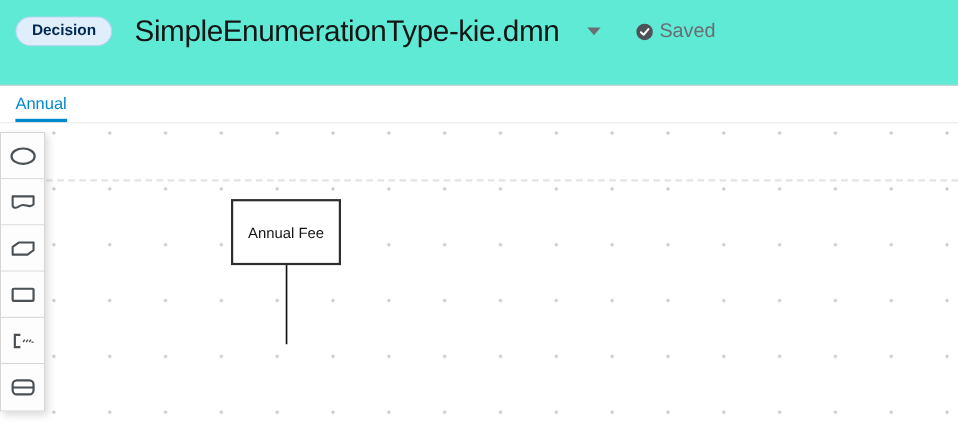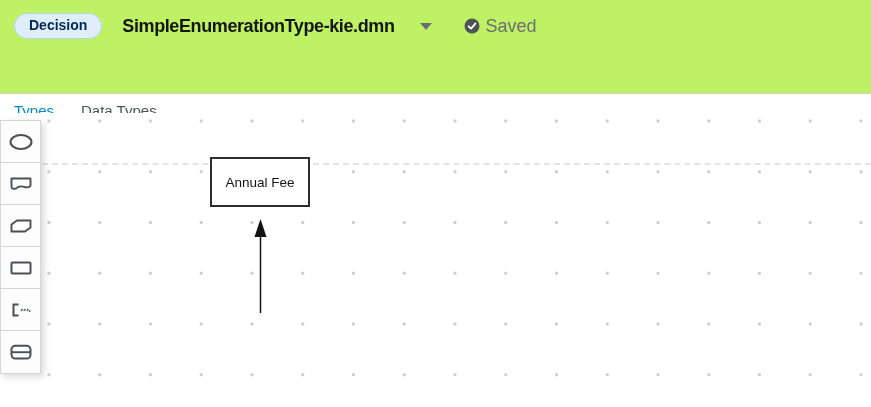--- a/index.html
+++ b/index.html
@@ -8,23 +8,23 @@
     width: 871px; height: 407px;
     font-family: "Liberation Sans", sans-serif;
     background: #ffffff;
     position: relative;
     overflow: hidden;
   }
 
   
   .header {
     position: relative;
-    height: 94px;
+    height: 78px;
     border-bottom: 1px solid #d2d2d2;
-    background: #bef264;
+    background: #5eead4;
   }
   .header-row {
     position: absolute;
     top: 13px; left: 14px; right: 0;
     display: flex;
     align-items: center;
   }
   .badge {
     display: inline-block;
     padding: 4px 14px 5px 14px;
@@ -32,22 +32,22 @@
     border: 1px solid #b4d5f0;
     border-radius: 14px;
     color: #002952;
     font-size: 14px;
     font-weight: 700;
     line-height: 1.1;
     cursor: default;
   }
   .doc-title {
     margin-left: 20px;
-    font-size: 18px;
-    font-weight: 700;
+    font-size: 27px;
+    font-weight: 400;
     color: #151515;
     letter-spacing: -0.4px;
     white-space: nowrap;
   }
   .caret {
     margin-left: 26px;
     width: 0; height: 0;
     border-left: 6px solid transparent;
     border-right: 6px solid transparent;
     border-top: 7px solid #6a6e73;
@@ -131,22 +131,22 @@
     display: flex;
     align-items: center;
     justify-content: center;
     font-size: 13.5px;
     color: #151515;
     z-index: 3;
     cursor: pointer;
     text-align: center;
   }
   .node-decision {
-    left: 210px; top: 44px;
-    width: 100px; height: 50px;
+    left: 210px; top: 68px;
+    width: 100px; height: 60px;
     border: 2.5px solid #2d2d2d;
     text-align: center;
   }
   .node-input-data {
     left: 214px; top: 199px;
     width: 98px; height: 50px;
     border: 2px solid #111;
     border-radius: 25px;
   }
   .connector-layer {
@@ -168,22 +168,21 @@
       <svg width="16" height="16" viewBox="0 0 16 16">
         <circle cx="8" cy="8" r="7.5" fill="#4d5258"></circle>
         <path d="M4.6 8.3 L7.1 10.6 L11.5 5.4" stroke="#ffffff" stroke-width="1.8" fill="none" stroke-linecap="round" stroke-linejoin="round"></path>
       </svg>
       <span>Saved</span>
     </span>
   </div>
 </div>
 
 <div class="tabs">
-  <div class="tab active">Types</div>
-  <div class="tab">Data Types</div>
+  <div class="tab active">Annual</div>
 </div>
 
 <div class="canvas">
 
   <div class="drd-boundary"></div>
 
   <div class="palette">
     <div class="palette-item">
       <svg width="26" height="18" viewBox="0 0 26 18">
         <ellipse class="pal-stroke" cx="13" cy="9" rx="10.5" ry="7" stroke-width="2"></ellipse>

